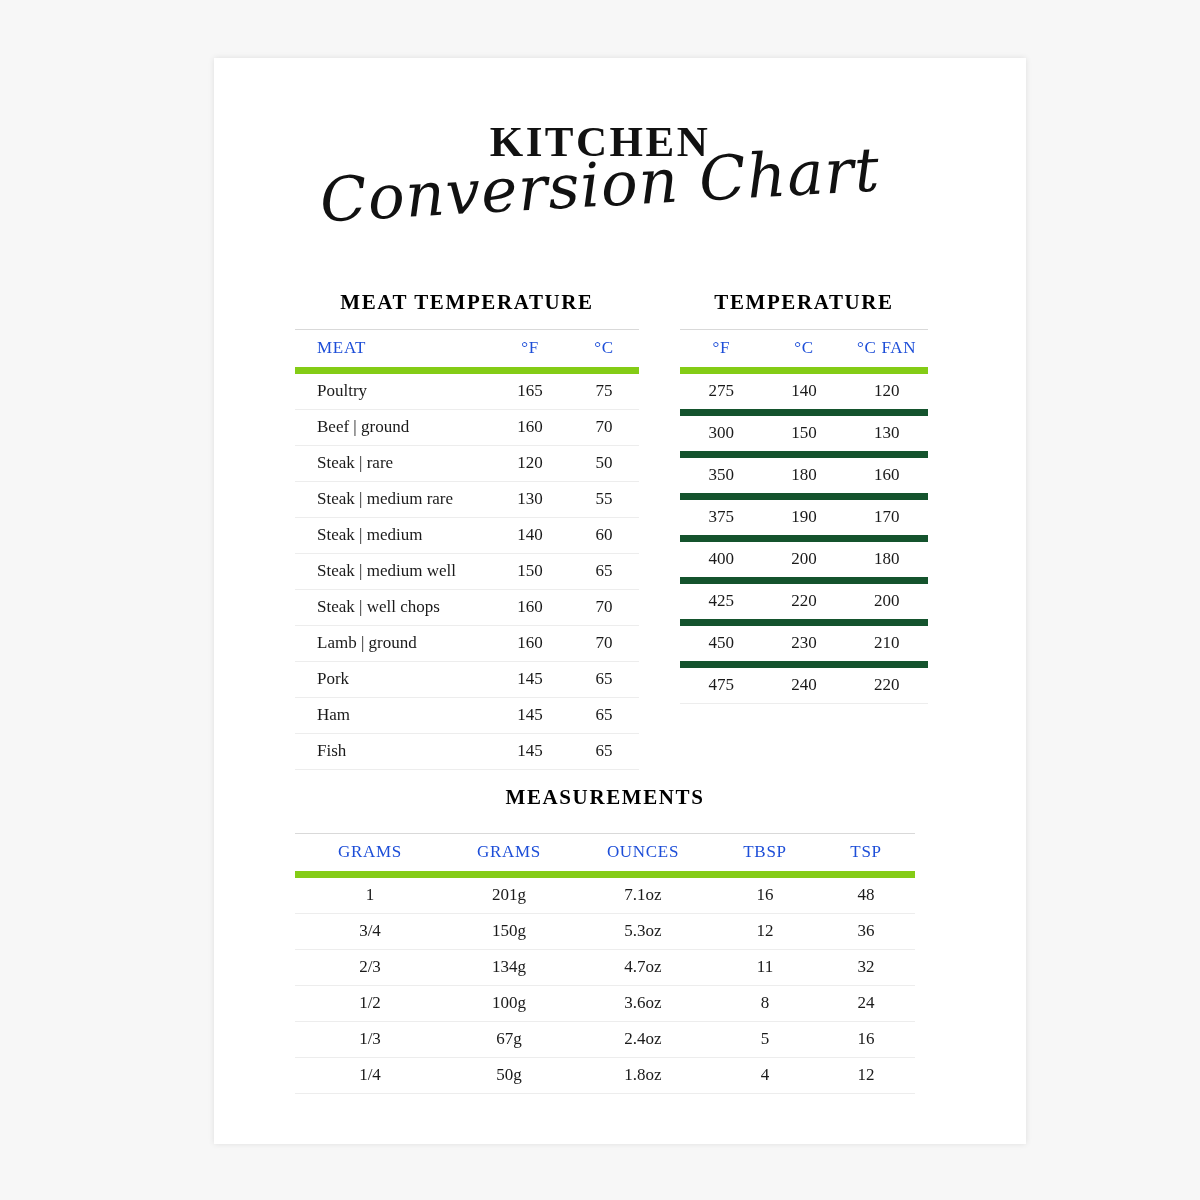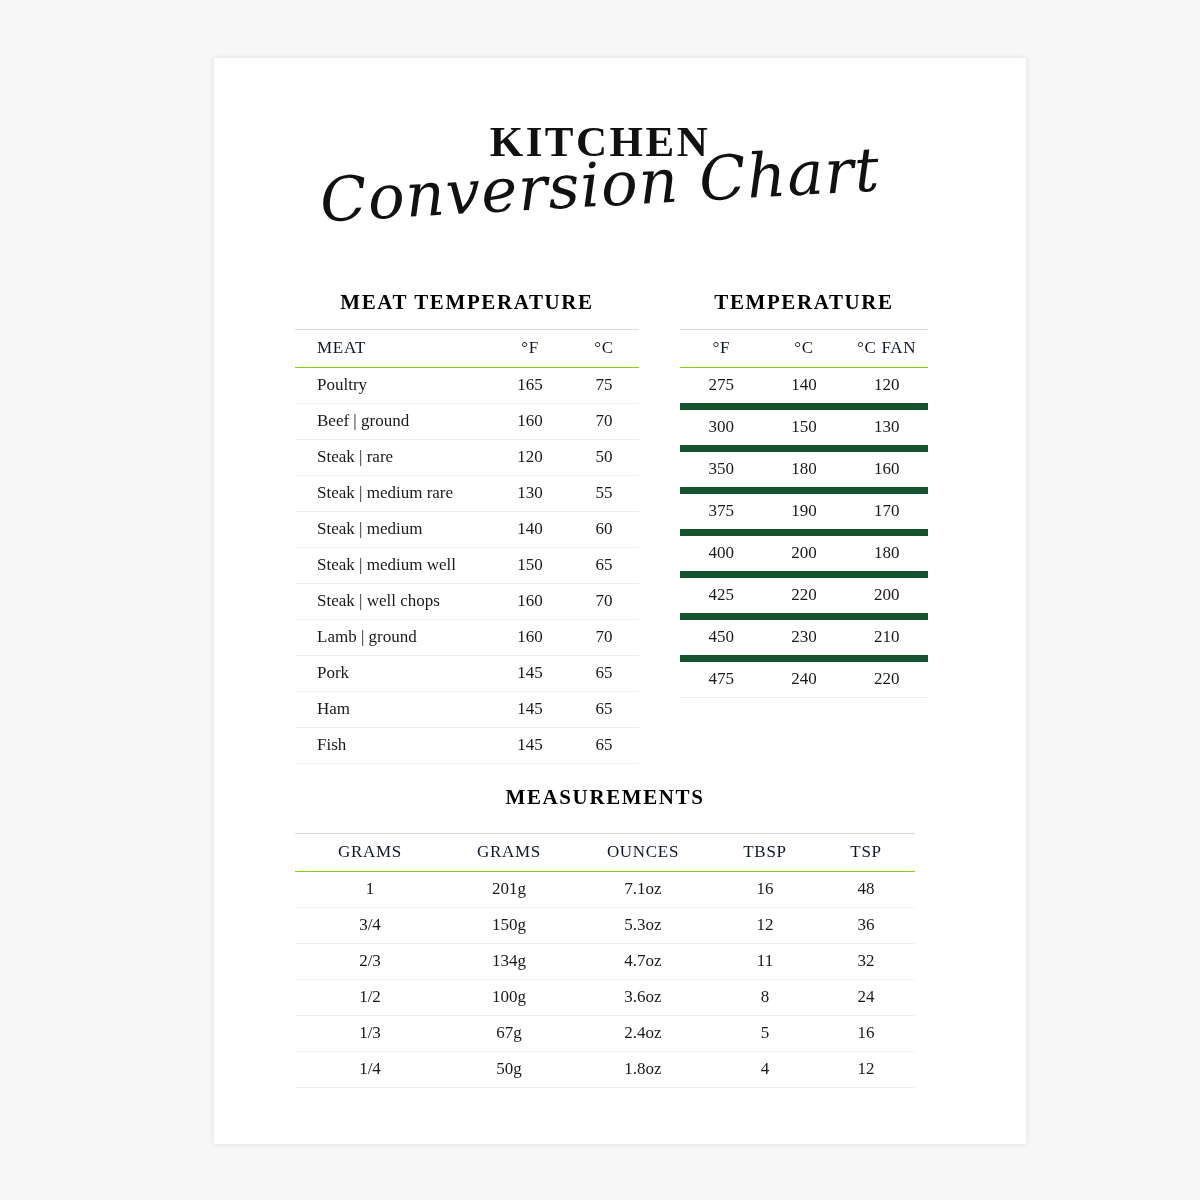--- a/index.html
+++ b/index.html
@@ -73,22 +73,22 @@
   table {
     border-collapse: collapse;
     width: 100%;
     font-size: 17px;
   }
   table th {
     font-weight: normal;
     font-size: 17px;
     letter-spacing: 0.7px;
     padding: 8px 0 9px 0;
-    border-bottom: 1px solid #84cc16;
-    color: #0f172a;
+    border-bottom: 7px solid #84cc16;
+    color: #1d4ed8;
   }
   table td {
     padding: 7px 0 8px 0;
     border-bottom: 1px solid #ededed;
     color: #1a1a1a;
   }
   table tr:last-child td {
     border-bottom: 1px solid #ededed;
   }
   .tbl-top-rule {

